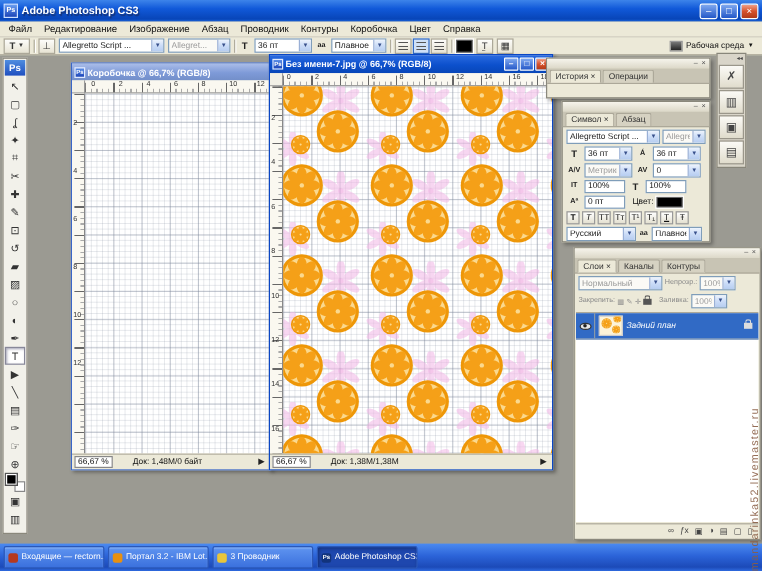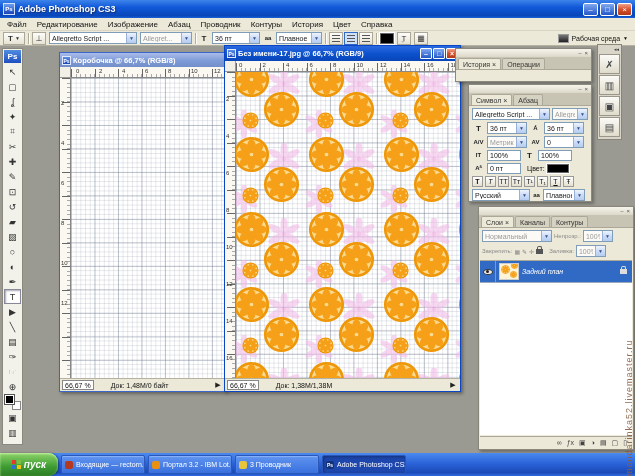--- a/index.html
+++ b/index.html
@@ -154,21 +154,21 @@
     </span>
   </div>
 
   <div class="menubar" id="menubar">
       <span class="menu-item">Файл</span>
       <span class="menu-item">Редактирование</span>
       <span class="menu-item">Изображение</span>
       <span class="menu-item">Абзац</span>
       <span class="menu-item">Проводник</span>
       <span class="menu-item">Контуры</span>
-      <span class="menu-item">История</span>
+      <span class="menu-item">Коробочка</span>
       <span class="menu-item">Цвет</span>
       <span class="menu-item">Справка</span>
     </div>
 
   <div class="optionsbar">
     <span class="tbtn" style="width:22px">
       <b>T</b>&nbsp;<i style="font-size:5px">▼</i></span>
     <span class="sep"></span>
     <span class="tbtn">
         <span>⊥</span>
@@ -279,21 +279,21 @@
     <div class="statusbar">
       <span class="zoombox">66,67 %</span>
       <span class="statustext">Док: 1,48М/0 байт</span>
       <span class="sarrow">▶</span>
     </div>
   </div>
 
   <div class="docwin doc2">
     <div class="doctitle">
       <span class="dicon">Ps</span>
-      <span>Без имени-17.jpg @ 66,7% (RGB/9)</span>
+      <span>Без имени-7.jpg @ 66,7% (RGB/8)</span>
       <span class="dbtns">
         <span class="dbtn">–</span>
         <span class="dbtn">□</span>
         <span class="dbtn close">×</span>
       </span>
     </div>
     <div class="rcorner" style="top:15px"></div>
     <div class="ruler-h" id="d2rh" style="top:15px">
         <span class="rnum" style="left: 3px; top: 1px;">0</span>
         <span class="rnum" style="left: 26.5px; top: 1px;">2</span>
@@ -1369,29 +1369,20 @@
         <span>◑</span>
         <span>▤</span>
         <span>▢</span>
         <span>▯</span>
       </div>
   </div>
 
   <div class="watermark">mandarinka52.livemaster.ru</div>
 
   <div class="taskbar">
-    <div class="startbtn">
-      <span class="flag" id="startflag">
-          <i style="background: rgb(226, 60, 40);"></i>
-          <i style="background: rgb(123, 193, 67);"></i>
-          <i style="background: rgb(47, 111, 214);"></i>
-          <i style="background: rgb(242, 196, 14);"></i>
-        </span>
-      <span>пуск</span>
-    </div>
     <span id="tasks" style="display:flex">
         <span class="task">
           <span class="ticon" style="background: rgb(181, 57, 31);"></span>
           <span>Входящие — rectorn...</span>
         </span>
         <span class="task">
           <span class="ticon" style="background: rgb(232, 144, 16);"></span>
           <span>Портал 3.2 - IBM Lot...</span>
         </span>
         <span class="task">

